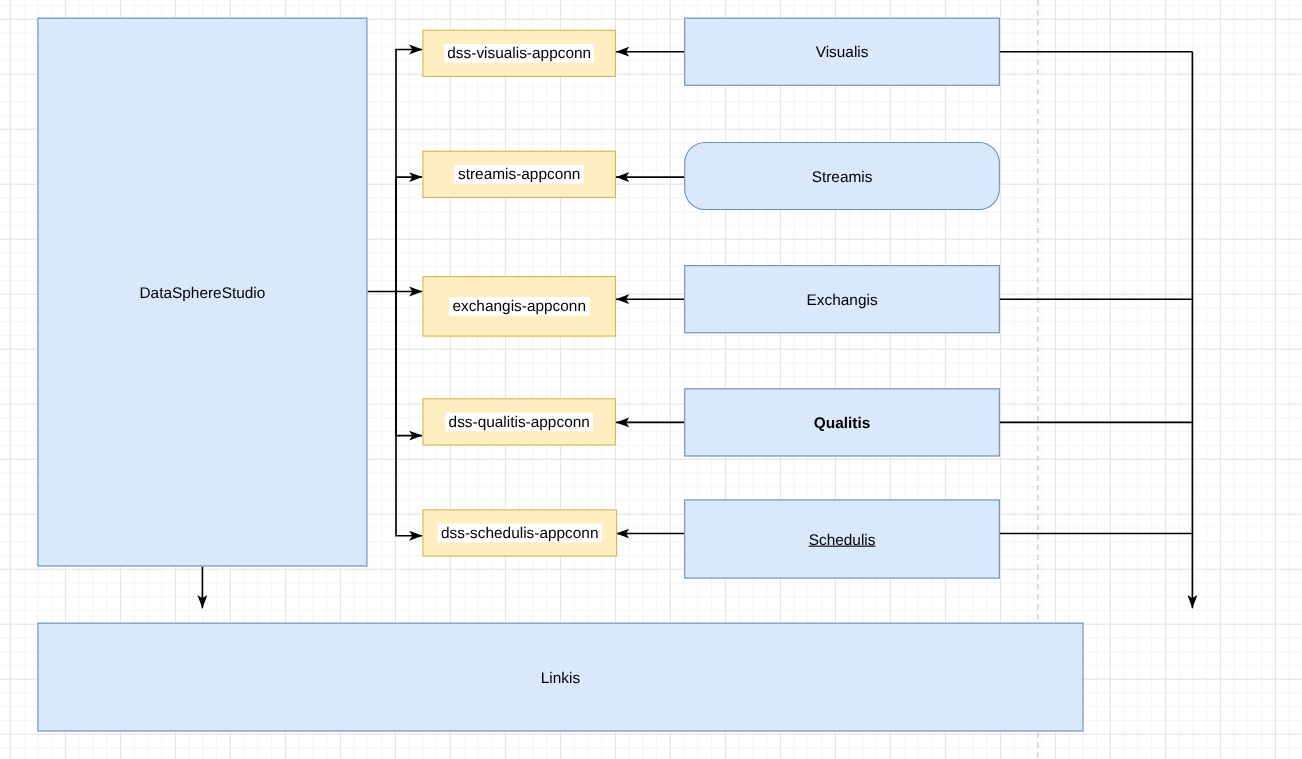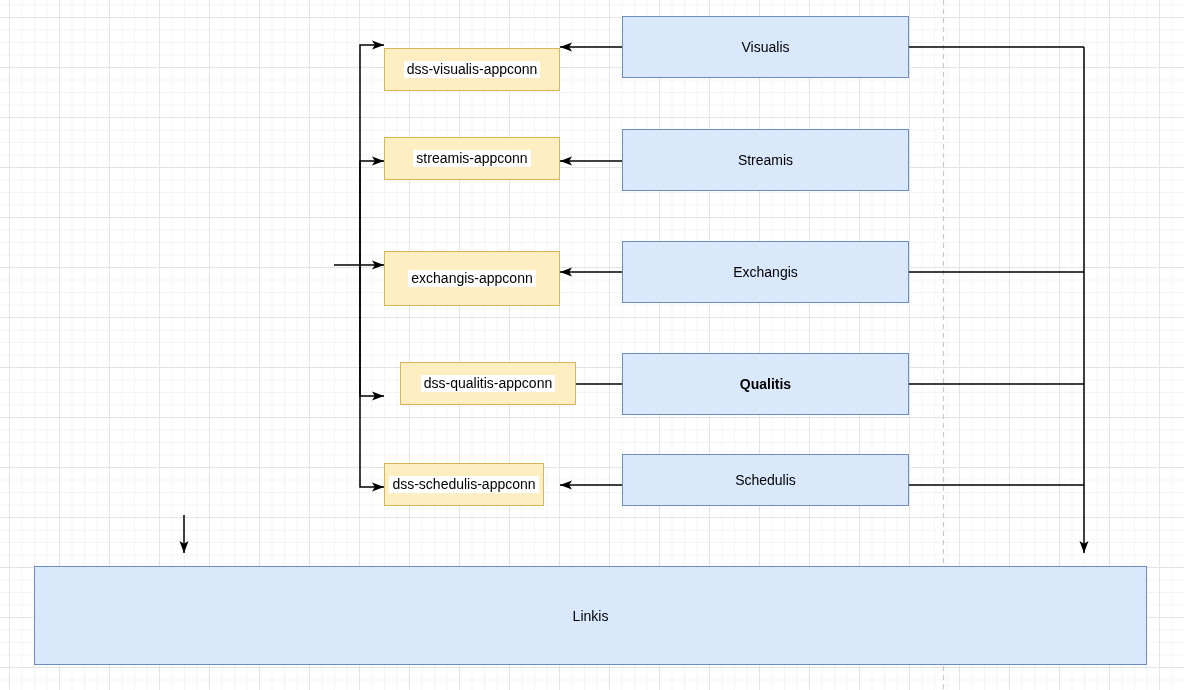--- a/index.html
+++ b/index.html
@@ -26,33 +26,33 @@
     display:flex;align-items:center;justify-content:center;
     font-size:14px;color:#000;text-align:center;
     white-space:nowrap;
   }
   .node.blue{background:#dae8fc;border:1px solid #6c8ebf;}
   .node.yellow{background:#ffeec2;border:1px solid #d6b656;}
   .label-bg{background:#ffffff;padding:0 3px;line-height:1.2;}
   
   #n-dss{left:34px;top:16px;width:300px;height:499px;}
   
-  #n-ac0{left:384px;top:27px;width:176px;height:43px;margin-top:21px;}
+  #n-ac0{left:384px;top:27px;width:176px;height:43px;}
   #n-ac1{left:384px;top:137px;width:176px;height:43px;}
   #n-ac2{left:384px;top:251px;width:176px;height:55px;}
-  #n-ac3{left:400px;top:362px;width:176px;height:43px;}
-  #n-ac4{left:384px;top:463px;width:160px;height:43px;}
+  #n-ac3{left:384px;top:362px;width:176px;height:43px;}
+  #n-ac4{left:384px;top:463px;width:177px;height:43px;}
   
   #n-ap0{left:622px;top:16px;width:287px;height:62px;}
-  #n-ap1{left:622px;top:129px;width:287px;height:62px;}
+  #n-ap1{left:622px;top:129px;width:287px;height:62px;border-radius:19px;}
   #n-ap2{left:622px;top:241px;width:287px;height:62px;text-align:right;}
   #n-ap3{left:622px;top:353px;width:287px;height:62px;font-weight:bold;}
-  #n-ap4{left:622px;top:454px;width:287px;height:52px;}
+  #n-ap4{left:622px;top:454px;width:287px;height:72px;text-decoration:underline;}
   
-  #n-linkis{left:34px;top:566px;width:1113px;height:99px;}
+  #n-linkis{left:34px;top:566px;width:951px;height:99px;}
   svg.connectors{position:absolute;left:0;top:0;pointer-events:none;}
 </style>
 </head>
 <body>
 
 <div id="canvas">
 
   <svg class="connectors" width="1184" height="690" viewBox="0 0 1184 690">
     <defs>
       <marker id="arw" markerUnits="userSpaceOnUse" markerWidth="14" markerHeight="12" refX="12" refY="5" orient="auto">
@@ -84,20 +84,23 @@
       <path d="M909,384 L1084,384"></path>
       <path d="M909,485 L1084,485"></path>
       <path d="M1084,47 L1084,553" marker-end="url(#arw)"></path>
     </g>
 
     <g stroke="#000" stroke-width="1.5" fill="none">
       <path d="M184,515 L184,553" marker-end="url(#arw)"></path>
     </g>
   </svg>
 
+  <div id="n-dss" class="node blue">
+    <span>DataSphereStudio</span>
+  </div>
 
   <div id="n-ac0" class="node yellow">
     <span class="label-bg">dss-visualis-appconn</span>
   </div>
   <div id="n-ac1" class="node yellow">
     <span class="label-bg">streamis-appconn</span>
   </div>
   <div id="n-ac2" class="node yellow">
     <span class="label-bg">exchangis-appconn</span>
   </div>

